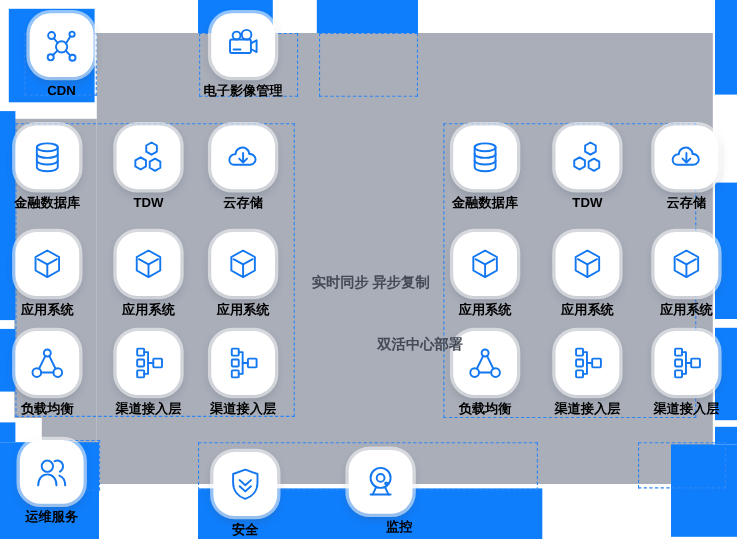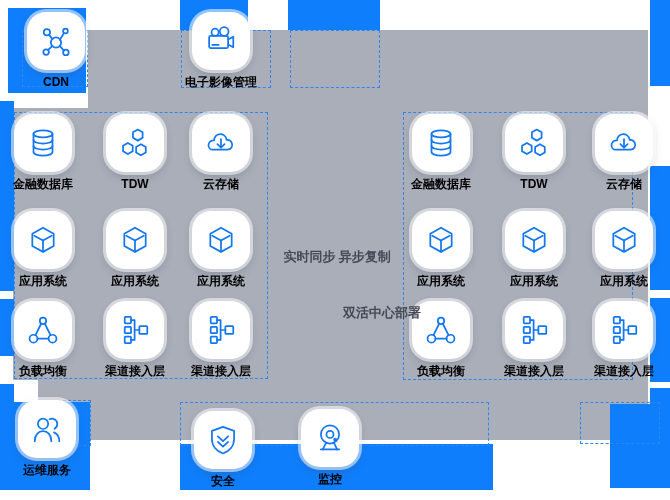--- a/index.html
+++ b/index.html
@@ -321,21 +321,21 @@
     <div class="nlabel">运维服务</div>
   </div>
   <div class="node" style="left:178px;top:411px;">
     <div class="card">
       <svg class="ic">
           <use href="#sym-shield"></use>
         </svg>
     </div>
     <div class="nlabel">安全</div>
   </div>
-  <div class="node" style="left:285px;top:409px;">
+  <div class="node" style="left:285px;top:409px;align-items:flex-end;">
     <div class="card">
       <svg class="ic">
           <use href="#sym-webcam"></use>
         </svg>
     </div>
     <div class="nlabel">监控</div>
   </div>
 
 </div>
 

